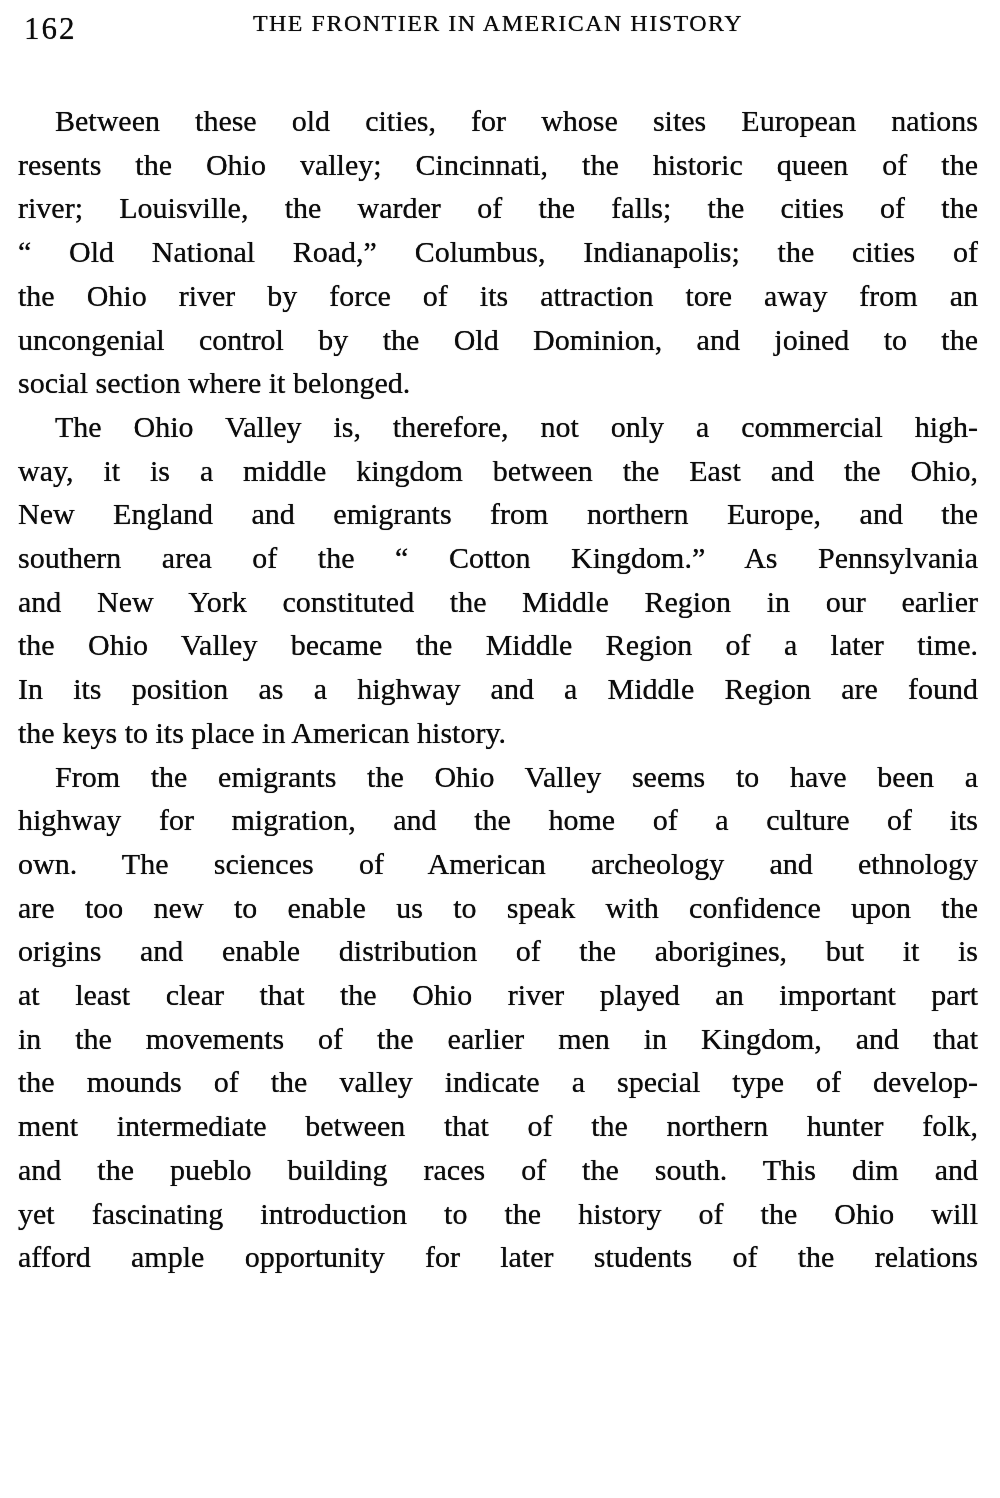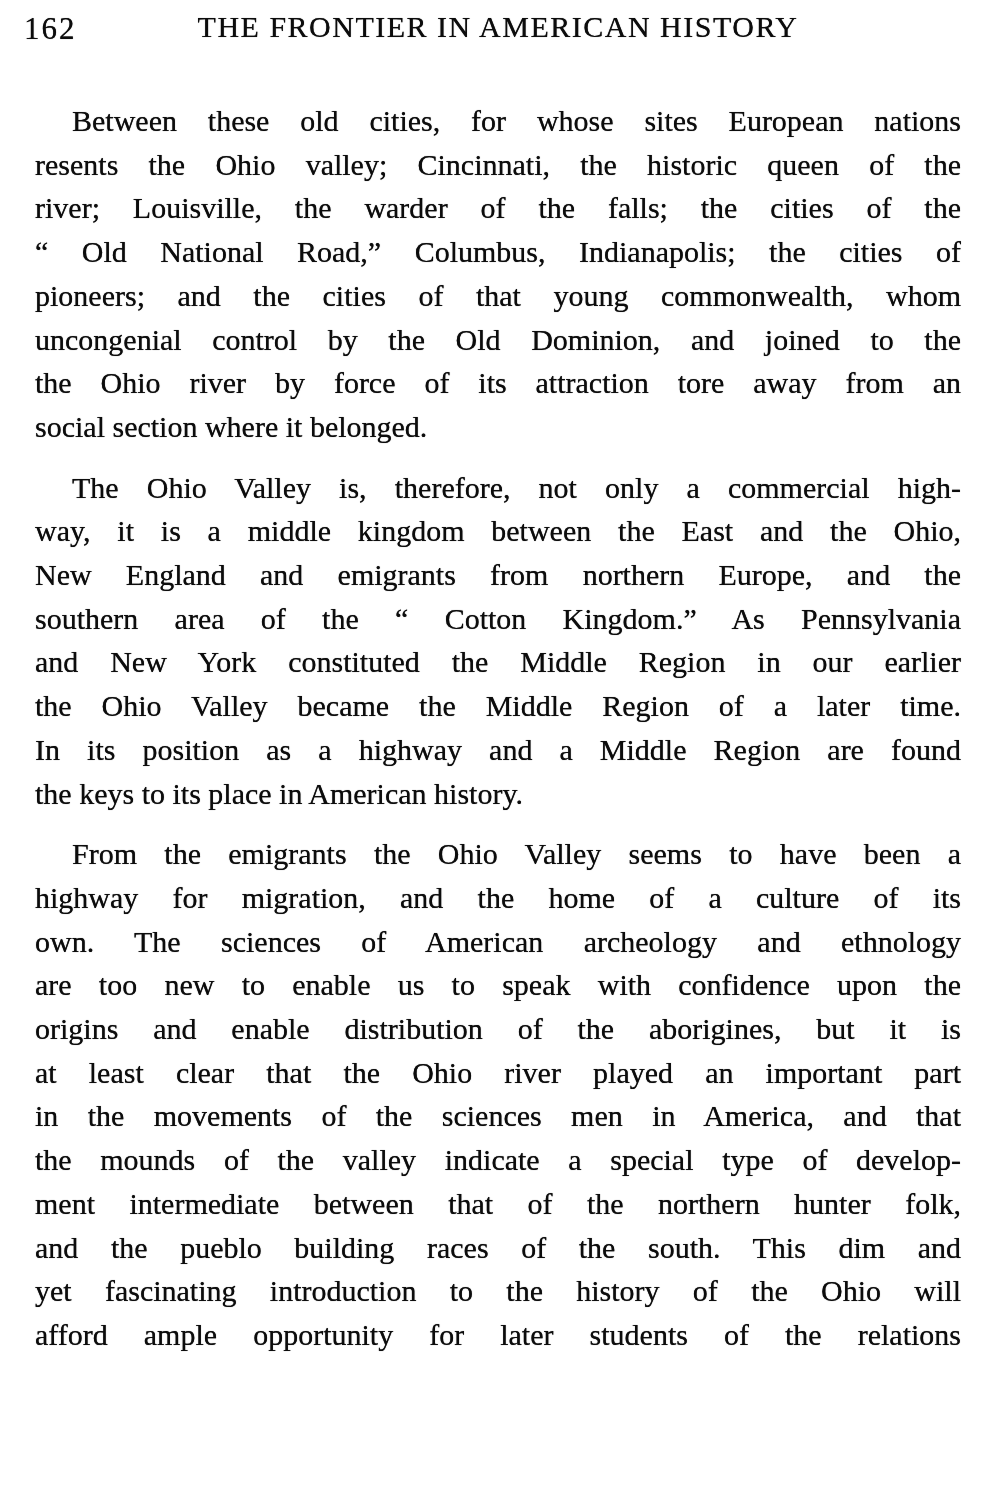--- a/index.html
+++ b/index.html
@@ -24,26 +24,26 @@
   }
   .pagenum {
     position: absolute;
     left: 6px;
     top: 1px;
     font-size: 31px;
     letter-spacing: 2px;
   }
   .running-title {
     text-align: center;
-    font-size: 30px;
+    font-size: 24px;
     letter-spacing: 1.5px;
     white-space: nowrap;
   }
   .body { margin-top: 47px; }
-  .para { margin: 17px; }
+  .para { margin: 0; }
   .line {
     font-size: 30px;
     line-height: 43.7px;
     text-align: justify;
     text-align-last: justify;
   }
   .line.indent { text-indent: 37px; }
   .line.endpara { text-align-last: left; }
 </style>
 </head>
@@ -56,23 +56,22 @@
     <div class="running-title">THE FRONTIER IN AMERICAN HISTORY</div>
   </div>
 
   <div class="body">
 
     <div class="para">
       <div class="line indent">Between these old cities, for whose sites European nations</div>
       <div class="line">resents the Ohio valley; Cincinnati, the historic queen of the</div>
       <div class="line">river; Louisville, the warder of the falls; the cities of the</div>
       <div class="line">“ Old National Road,” Columbus, Indianapolis; the cities of</div>
-      <div class="line">pioneers; and the cities of that young commonwealth, whom</div>
+      <div class="line">the Ohio river by force of its attraction tore away from an</div>
       <div class="line">uncongenial control by the Old Dominion, and joined to the</div>
-      <div class="line">the Ohio river by force of its attraction tore away from an</div>
       <div class="line endpara">social section where it belonged.</div>
     </div>
 
     <div class="para">
       <div class="line indent">The Ohio Valley is, therefore, not only a commercial high-</div>
       <div class="line">way, it is a middle kingdom between the East and the Ohio,</div>
       <div class="line">New England and emigrants from northern Europe, and the</div>
       <div class="line">southern area of the “ Cotton Kingdom.” As Pennsylvania</div>
       <div class="line">and New York constituted the Middle Region in our earlier</div>
       <div class="line">the Ohio Valley became the Middle Region of a later time.</div>
@@ -80,21 +79,21 @@
       <div class="line endpara">the keys to its place in American history.</div>
     </div>
 
     <div class="para">
       <div class="line indent">From the emigrants the Ohio Valley seems to have been a</div>
       <div class="line">highway for migration, and the home of a culture of its</div>
       <div class="line">own. The sciences of American archeology and ethnology</div>
       <div class="line">are too new to enable us to speak with confidence upon the</div>
       <div class="line">origins and enable distribution of the aborigines, but it is</div>
       <div class="line">at least clear that the Ohio river played an important part</div>
-      <div class="line">in the movements of the sciences men in America, and that</div>
+      <div class="line">in the movements of the earlier men in Kingdom, and that</div>
       <div class="line">the mounds of the valley indicate a special type of develop-</div>
       <div class="line">ment intermediate between that of the northern hunter folk,</div>
       <div class="line">and the pueblo building races of the south. This dim and</div>
       <div class="line">yet fascinating introduction to the history of the Ohio will</div>
       <div class="line">afford ample opportunity for later students of the relations</div>
     </div>
 
   </div>
 </div>
 

